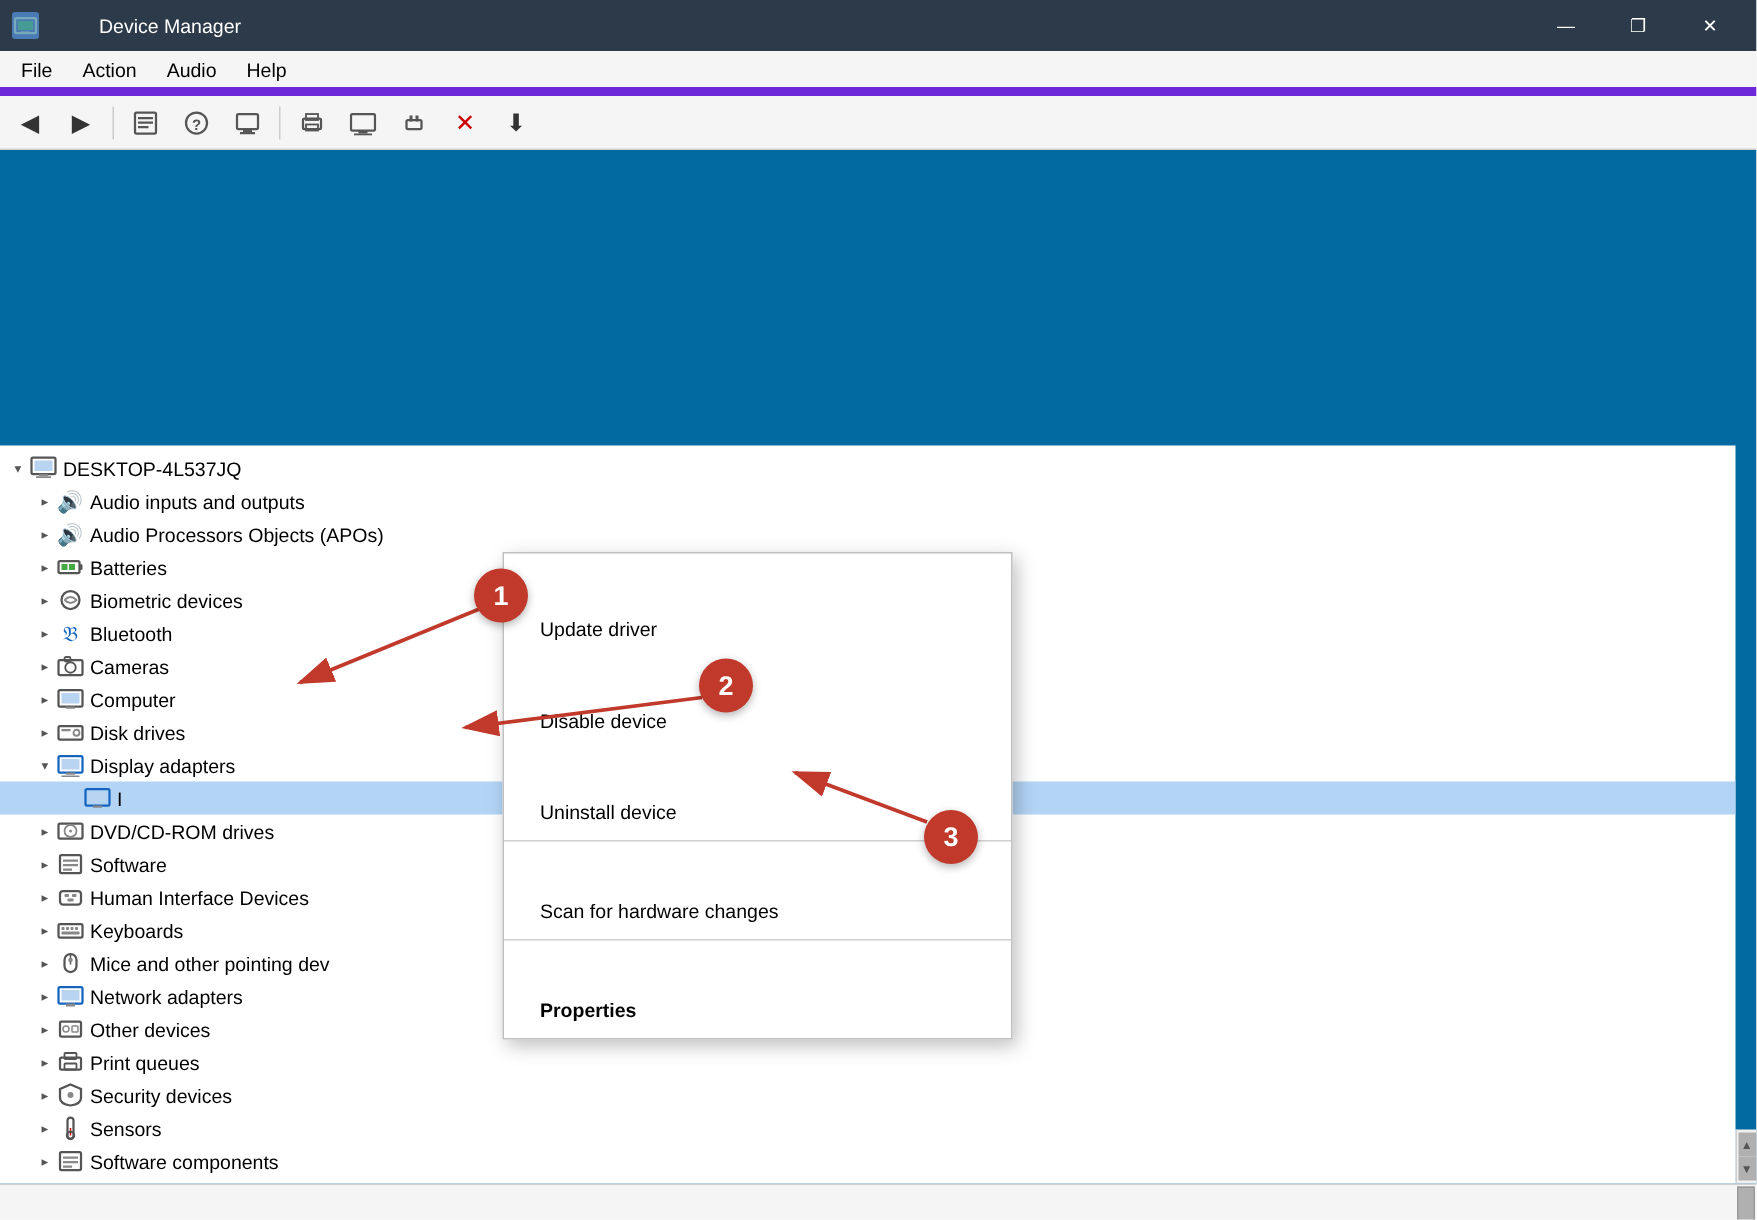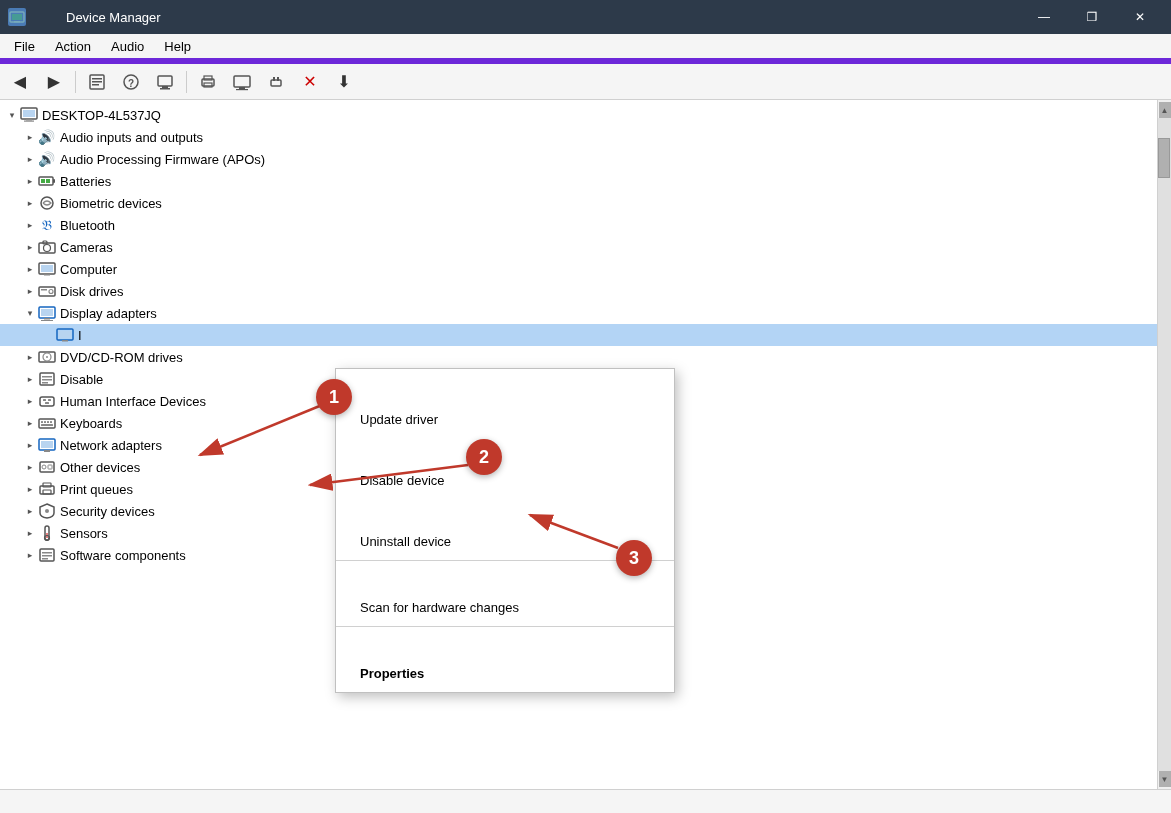--- a/index.html
+++ b/index.html
@@ -259,21 +259,21 @@
     <svg width="18" height="18" viewBox="0 0 18 18">
         <rect x="4" y="7" width="10" height="6" rx="1" fill="none" stroke="#555" stroke-width="1.5"></rect>
         <rect x="6" y="4" width="2" height="4" fill="#555"></rect>
         <rect x="10" y="4" width="2" height="4" fill="#555"></rect>
       </svg>
   </button>
   <button class="toolbar-btn" title="Uninstall" style="color:#c00;">✕</button>
   <button class="toolbar-btn" title="Download">⬇</button>
 </div>
 
-<div style="position: relative; height: calc(813px - 34px - 30px - 36px - 24px); background:#0369a1; display:flex;">
+<div style="position: relative; height: calc(813px - 34px - 30px - 36px - 24px); background:#0369a1; display:flex;align-items:flex-end;">
 
   <div class="tree-panel" style="flex:1; position:relative;">
 
     <div class="tree-item indent-0">
       <span class="expand-btn expanded"></span>
       <span class="tree-icon">
         <svg width="18" height="16" viewBox="0 0 18 16">
             <rect x="1" y="1" width="16" height="11" rx="1" fill="none" stroke="#555" stroke-width="1.5"></rect>
             <rect x="3" y="3" width="12" height="7" fill="#b8d4f0"></rect>
             <rect x="6" y="12" width="6" height="1.5" fill="#888"></rect>
@@ -285,21 +285,21 @@
 
     <div class="tree-item indent-1">
       <span class="expand-btn collapsed"></span>
       <span class="tree-icon">🔊</span>
       <span class="tree-label">Audio inputs and outputs</span>
     </div>
 
     <div class="tree-item indent-1">
       <span class="expand-btn collapsed"></span>
       <span class="tree-icon">🔊</span>
-      <span class="tree-label">Audio Processing Firmware (APOs)</span>
+      <span class="tree-label">Audio Processors Objects (APOs)</span>
     </div>
 
     <div class="tree-item indent-1">
       <span class="expand-btn collapsed"></span>
       <span class="tree-icon">
         <svg width="18" height="16" viewBox="0 0 18 16">
             <rect x="1" y="4" width="14" height="8" rx="1" fill="none" stroke="#555" stroke-width="1.5"></rect>
             <rect x="15" y="6" width="2" height="4" rx="1" fill="#555"></rect>
             <rect x="3" y="6" width="4" height="4" fill="#4a4"></rect>
             <rect x="8" y="6" width="4" height="4" fill="#4a4"></rect>
@@ -401,21 +401,21 @@
     <div class="tree-item indent-1">
       <span class="expand-btn collapsed"></span>
       <span class="tree-icon">
         <svg width="18" height="16" viewBox="0 0 18 16">
             <rect x="2" y="2" width="14" height="12" rx="1" fill="none" stroke="#555" stroke-width="1.5"></rect>
             <rect x="4" y="5" width="10" height="1.5" fill="#888"></rect>
             <rect x="4" y="8" width="10" height="1.5" fill="#888"></rect>
             <rect x="4" y="11" width="6" height="1.5" fill="#888"></rect>
           </svg>
       </span>
-      <span class="tree-label">Disable</span>
+      <span class="tree-label">Software</span>
     </div>
 
     <div class="tree-item indent-1">
       <span class="expand-btn collapsed"></span>
       <span class="tree-icon">
         <svg width="18" height="16" viewBox="0 0 18 16">
             <rect x="2" y="4" width="14" height="9" rx="2" fill="none" stroke="#555" stroke-width="1.5"></rect>
             <rect x="5" y="6" width="3" height="2" rx="0.5" fill="#888"></rect>
             <rect x="10" y="6" width="3" height="2" rx="0.5" fill="#888"></rect>
             <rect x="7" y="9" width="4" height="2" rx="0.5" fill="#888"></rect>
@@ -432,20 +432,31 @@
             <rect x="3" y="6" width="2" height="2" rx="0.5" fill="#888"></rect>
             <rect x="6" y="6" width="2" height="2" rx="0.5" fill="#888"></rect>
             <rect x="9" y="6" width="2" height="2" rx="0.5" fill="#888"></rect>
             <rect x="12" y="6" width="2" height="2" rx="0.5" fill="#888"></rect>
             <rect x="3" y="9" width="12" height="2" rx="0.5" fill="#888"></rect>
           </svg>
       </span>
       <span class="tree-label">Keyboards</span>
     </div>
 
+    <div class="tree-item indent-1">
+      <span class="expand-btn collapsed"></span>
+      <span class="tree-icon">
+        <svg width="18" height="16" viewBox="0 0 18 16">
+            <rect x="5" y="2" width="8" height="12" rx="4" fill="none" stroke="#555" stroke-width="1.5"></rect>
+            <line x1="9" y1="2" x2="9" y2="9" stroke="#555" stroke-width="1"></line>
+            <circle cx="9" cy="6" r="1.5" fill="#888"></circle>
+          </svg>
+      </span>
+      <span class="tree-label">Mice and other pointing dev</span>
+    </div>
 
 
     <div class="tree-item indent-1">
       <span class="expand-btn collapsed"></span>
       <span class="tree-icon">
         <svg width="18" height="16" viewBox="0 0 18 16">
             <rect x="1" y="2" width="16" height="11" rx="1" fill="none" stroke="#1565c0" stroke-width="1.5"></rect>
             <rect x="3" y="4" width="12" height="7" fill="#b8d4f0"></rect>
             <rect x="6" y="13" width="6" height="2" fill="#888"></rect>
           </svg>

